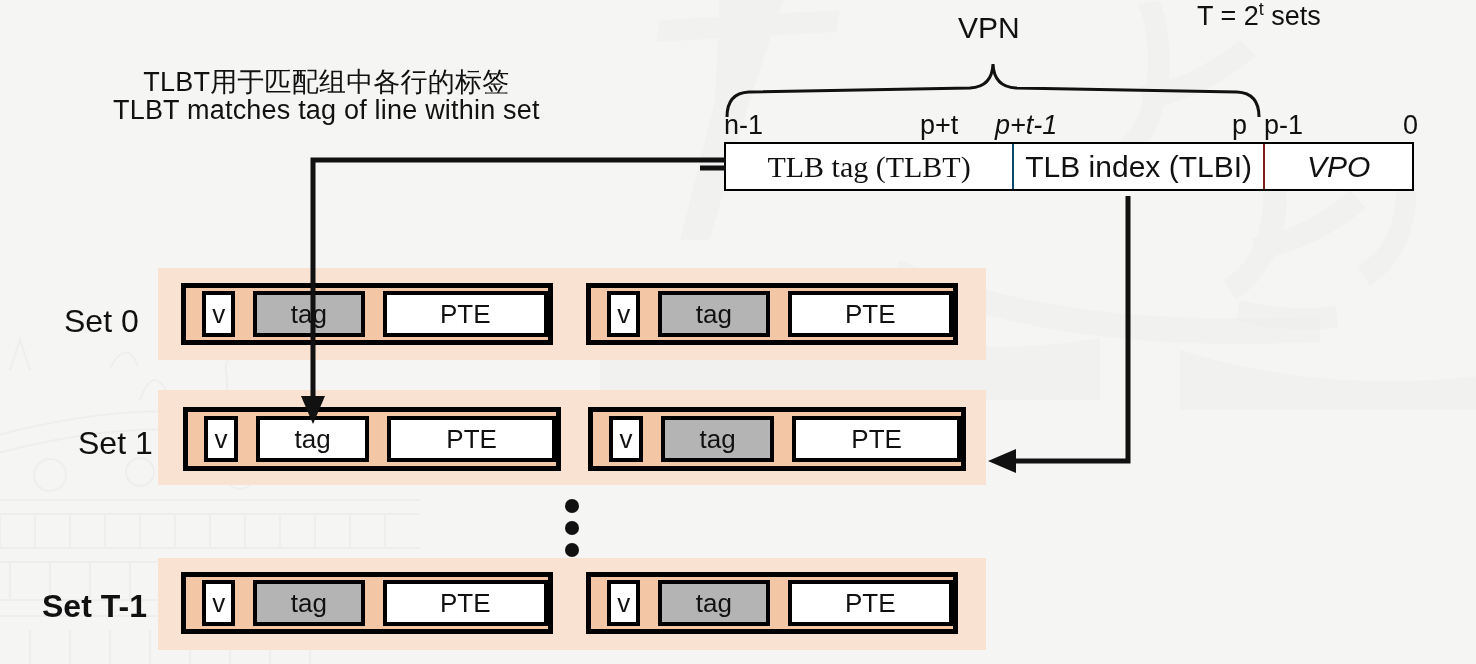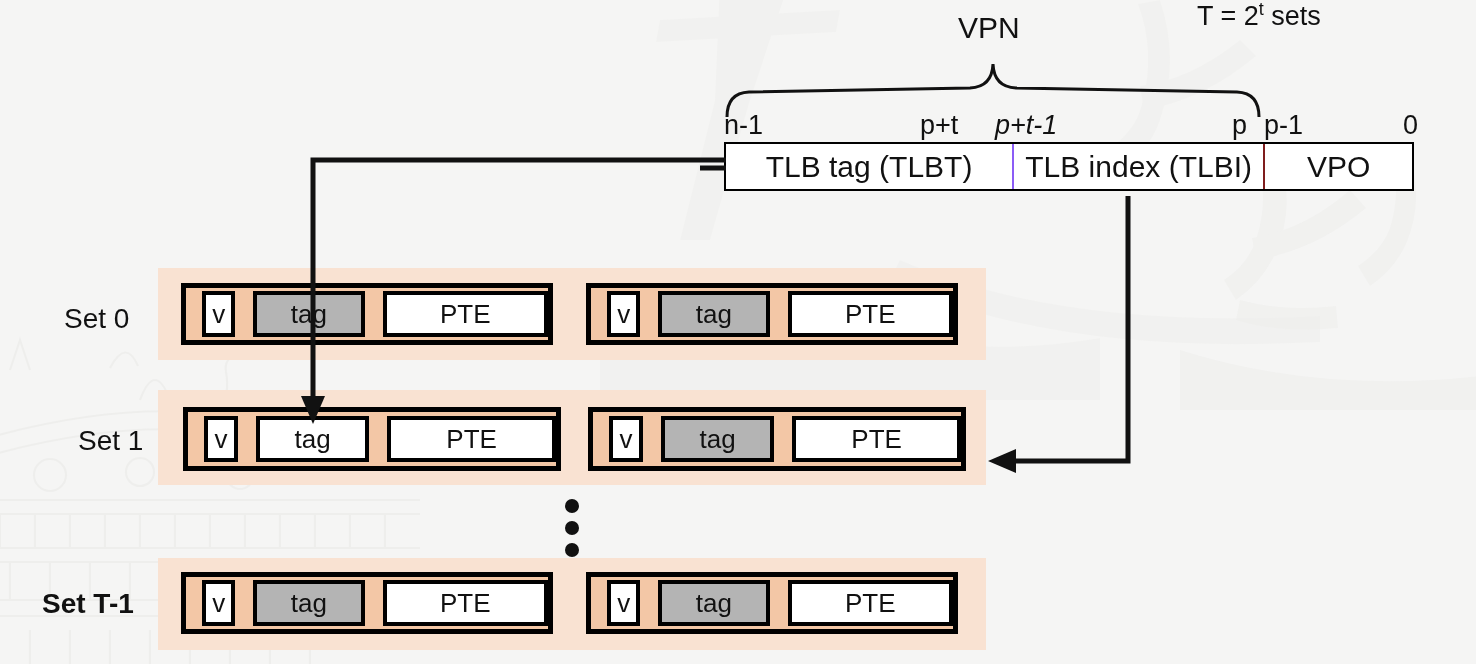--- a/index.html
+++ b/index.html
@@ -18,30 +18,30 @@
   .wm svg{display:block;}
 
   
   .txt{position:absolute;white-space:nowrap;line-height:1.05;}
 
   .note{font-size:27px;letter-spacing:.2px;}
   .note .cn{display:block;text-align:center;}
   .note .en{display:block;text-align:center;}
 
   .bitlabel{position:absolute;font-size:27px;white-space:nowrap;}
-  .setlabel{position:absolute;font-size:28px;white-space:nowrap;}
+  .setlabel{position:absolute;font-size:32px;white-space:nowrap;}
 
   
   #bitbox{position:absolute;left:724px;top:142px;width:690px;height:49px;
           border:2px solid #000;box-sizing:border-box;display:flex;background:#fff;}
   #bitbox .cell{display:flex;align-items:center;justify-content:center;
           box-sizing:border-box;height:100%;font-size:30px;color:#111;}
-  #bitbox .cell.b1{width:304px;border-right:2px solid #8b5cf6;}
+  #bitbox .cell.b1{width:304px;border-right:2px solid #0c4a6e;font-family:Liberation Serif, serif;}
   #bitbox .cell.b2{width:265px;border-right:2px solid #7f1d1d;}
-  #bitbox .cell.b3{width:155px;}
+  #bitbox .cell.b3{width:155px;font-style:italic;}
 
   
   .setband{position:absolute;background:#f9e2d2;}
   .linebox{position:absolute;background:#f3c7a6;border:5px solid #000;
            box-sizing:border-box;display:flex;align-items:center;}
   .cellbox{border:4px solid #000;box-sizing:border-box;display:flex;
            align-items:center;justify-content:center;font-size:26px;
            height:46px;background:#fff;color:#111;}
   .cellbox.v{width:36px;margin-left:16px;}
   .cellbox.tag{width:122px;margin-left:18px;background:#b4b4b4;}
@@ -113,20 +113,24 @@
       </g>
     </svg>
   </div>
 
   <div class="txt" style="left:1197px;top:0px;font-size:27px;">
     <span>T = 2</span><sup style="font-size:18px;">t</sup><span> sets</span>
   </div>
 
   <div class="txt" style="left:958px;top:12px;font-size:30px;">VPN</div>
 
+  <div class="note txt" style="left:113px;top:68px;">
+    <span class="cn">TLBT用于匹配组中各行的标签</span>
+    <span class="en">TLBT matches tag of line within set</span>
+  </div>
 
 
   <div id="bitlabels">
       <div class="bitlabel" style="left: 724px; top: 110px;">n-1</div>
       <div class="bitlabel" style="left: 920px; top: 110px;">p+t</div>
       <div class="bitlabel" style="left: 995px; top: 110px; font-style: italic;">p+t-1</div>
       <div class="bitlabel" style="left: 1232px; top: 110px;">p</div>
       <div class="bitlabel" style="left: 1264px; top: 110px;">p-1</div>
       <div class="bitlabel" style="left: 1403px; top: 110px;">0</div>
     </div>

